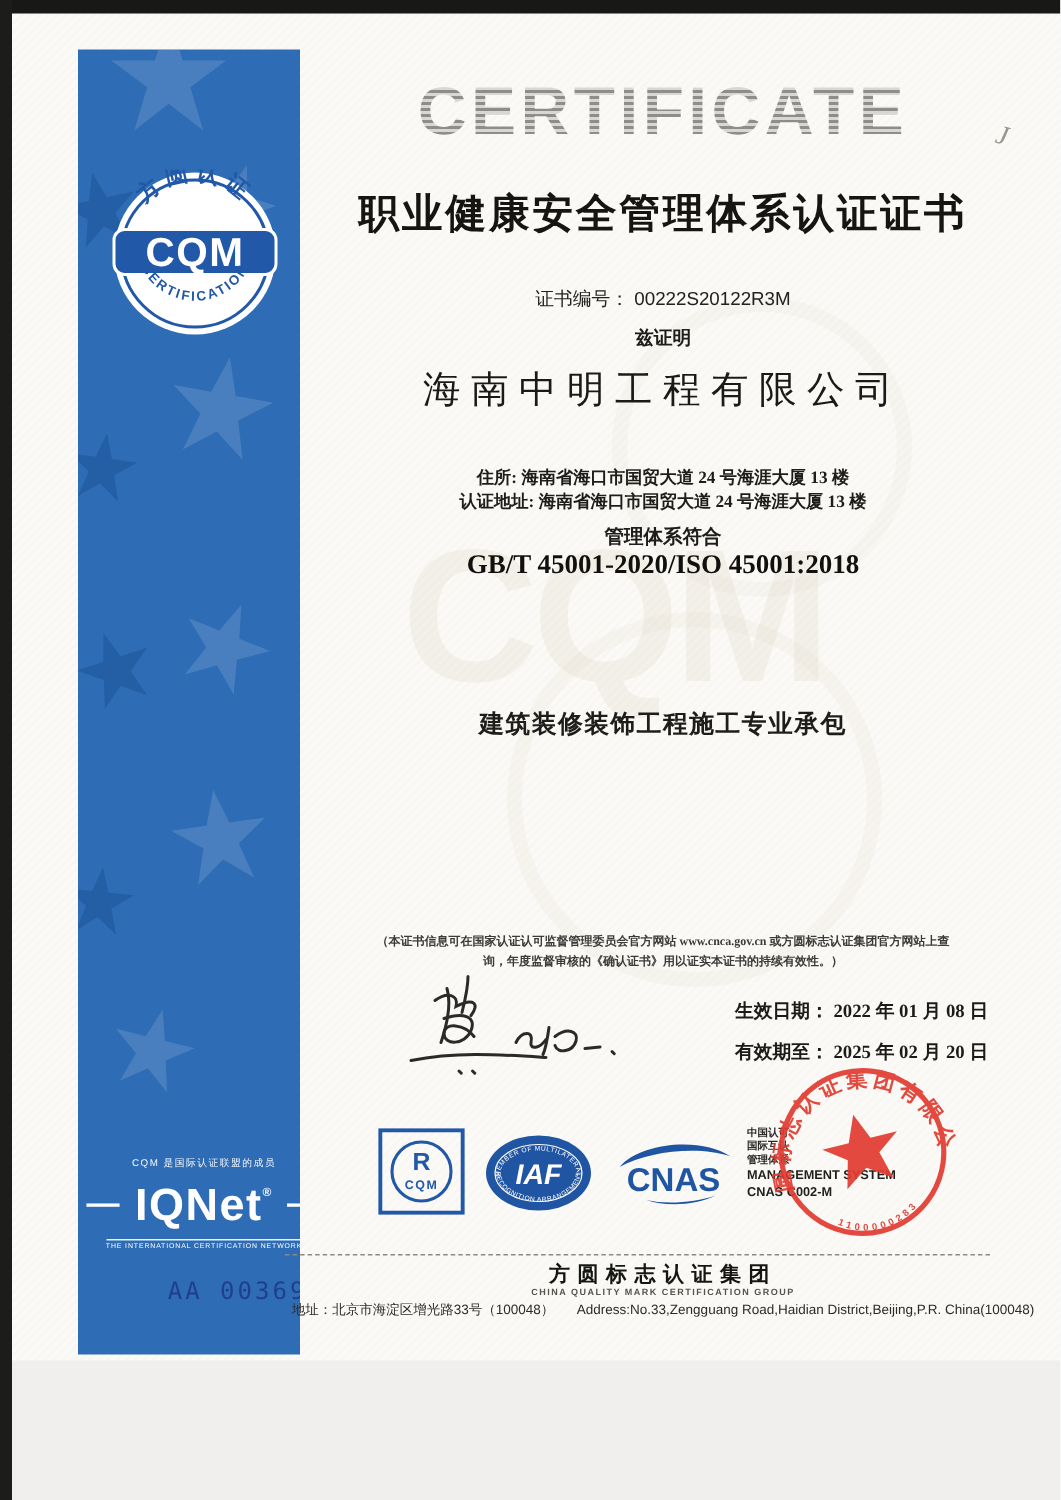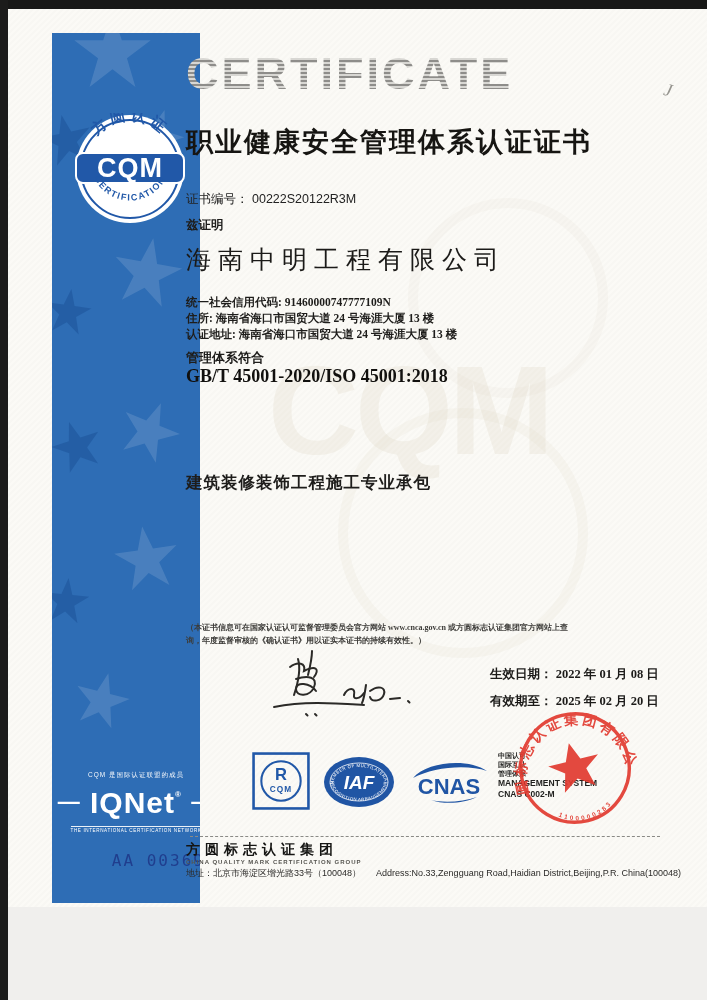--- a/index.html
+++ b/index.html
@@ -21,21 +21,21 @@
   .iqnet .reg{font-size:8px;vertical-align:16px;}
   .iqnet .tag{font-size:4.6px;letter-spacing:.6px;border-top:1px solid rgba(255,255,255,.9);display:inline-block;padding-top:1px;margin-top:1px;}
   .serial{position:absolute;left:0;top:818px;width:148px;text-align:center;color:#203e8e;
           font-family:"DejaVu Sans Mono","Liberation Mono",monospace;font-size:16px;letter-spacing:2px;padding-left:44px;}
   
   .wm-text{position:absolute;left:268px;top:338px;font-size:126px;font-weight:bold;color:#d9d1bd;opacity:.22;letter-spacing:-4px;font-family:"Liberation Sans",sans-serif;}
   .wm-ring{position:absolute;border-radius:50%;border:10px solid #d9d1bd;}
   .r1{left:338px;top:408px;width:230px;height:230px;opacity:.14;}
   .r2{left:408px;top:198px;width:180px;height:180px;opacity:.10;}
   
-  .row{position:absolute;left:186px;width:512px;text-align:left;color:#1e1d1b;}
+  .row{position:absolute;left:186px;width:512px;text-align:center;color:#1e1d1b;}
   .heading{top:48px;font-size:45px;font-weight:bold;letter-spacing:3px;
     background:repeating-linear-gradient(180deg,#8e8d8a 0 2px,#d8d7d3 2px 4px);
     -webkit-background-clip:text;background-clip:text;color:#a5a4a0;-webkit-text-fill-color:transparent;}
   .title{top:124px;font-size:27px;font-weight:bold;letter-spacing:2px;color:#161512;}
   .certno{top:191px;font-size:12.5px;color:#222;}
   .attest{top:217px;font-size:12.5px;font-weight:600;font-family:"Liberation Serif","DejaVu Serif",serif;}
   .company{top:243px;font-size:25px;letter-spacing:7px;font-family:"Liberation Serif","DejaVu Serif",serif;color:#17161405;color:#1b1a18;}
   .kai{font-family:"Liberation Serif","DejaVu Serif",serif;}
   .credit{top:295px;font-size:11.5px;font-weight:600;}
   .addr{top:311px;font-size:11.5px;font-weight:600;}
@@ -124,21 +124,20 @@
     </div>
 
     <div class="serial">AA 0036901</div>
   </div>
 
   <div class="row heading">CERTIFICATE</div>
   <div class="row title">职业健康安全管理体系认证证书</div>
   <div class="row certno">证书编号：  00222S20122R3M</div>
   <div class="row attest">兹证明</div>
   <div class="row company">海南中明工程有限公司</div>
-  <div class="row credit kai">统一社会信用代码: 91460000747777109N</div>
   <div class="row addr kai">住所: 海南省海口市国贸大道 24 号海涯大厦 13 楼</div>
   <div class="row aaddr kai">认证地址: 海南省海口市国贸大道 24 号海涯大厦 13 楼</div>
   <div class="row conform kai">管理体系符合</div>
   <div class="row standard">GB/T 45001-2020/ISO 45001:2018</div>
   <div class="row scope2 kai">建筑装修装饰工程施工专业承包</div>
   <div class="row fine1 kai">（本证书信息可在国家认证认可监督管理委员会官方网站 www.cnca.gov.cn 或方圆标志认证集团官方网站上查</div>
   <div class="row fine2 kai">询，年度监督审核的《确认证书》用以证实本证书的持续有效性。）</div>
 
   <svg class="sig" width="150" height="75" viewBox="0 0 150 75">
     <g fill="none" stroke="#2b2a27" stroke-width="2" stroke-linecap="round">

